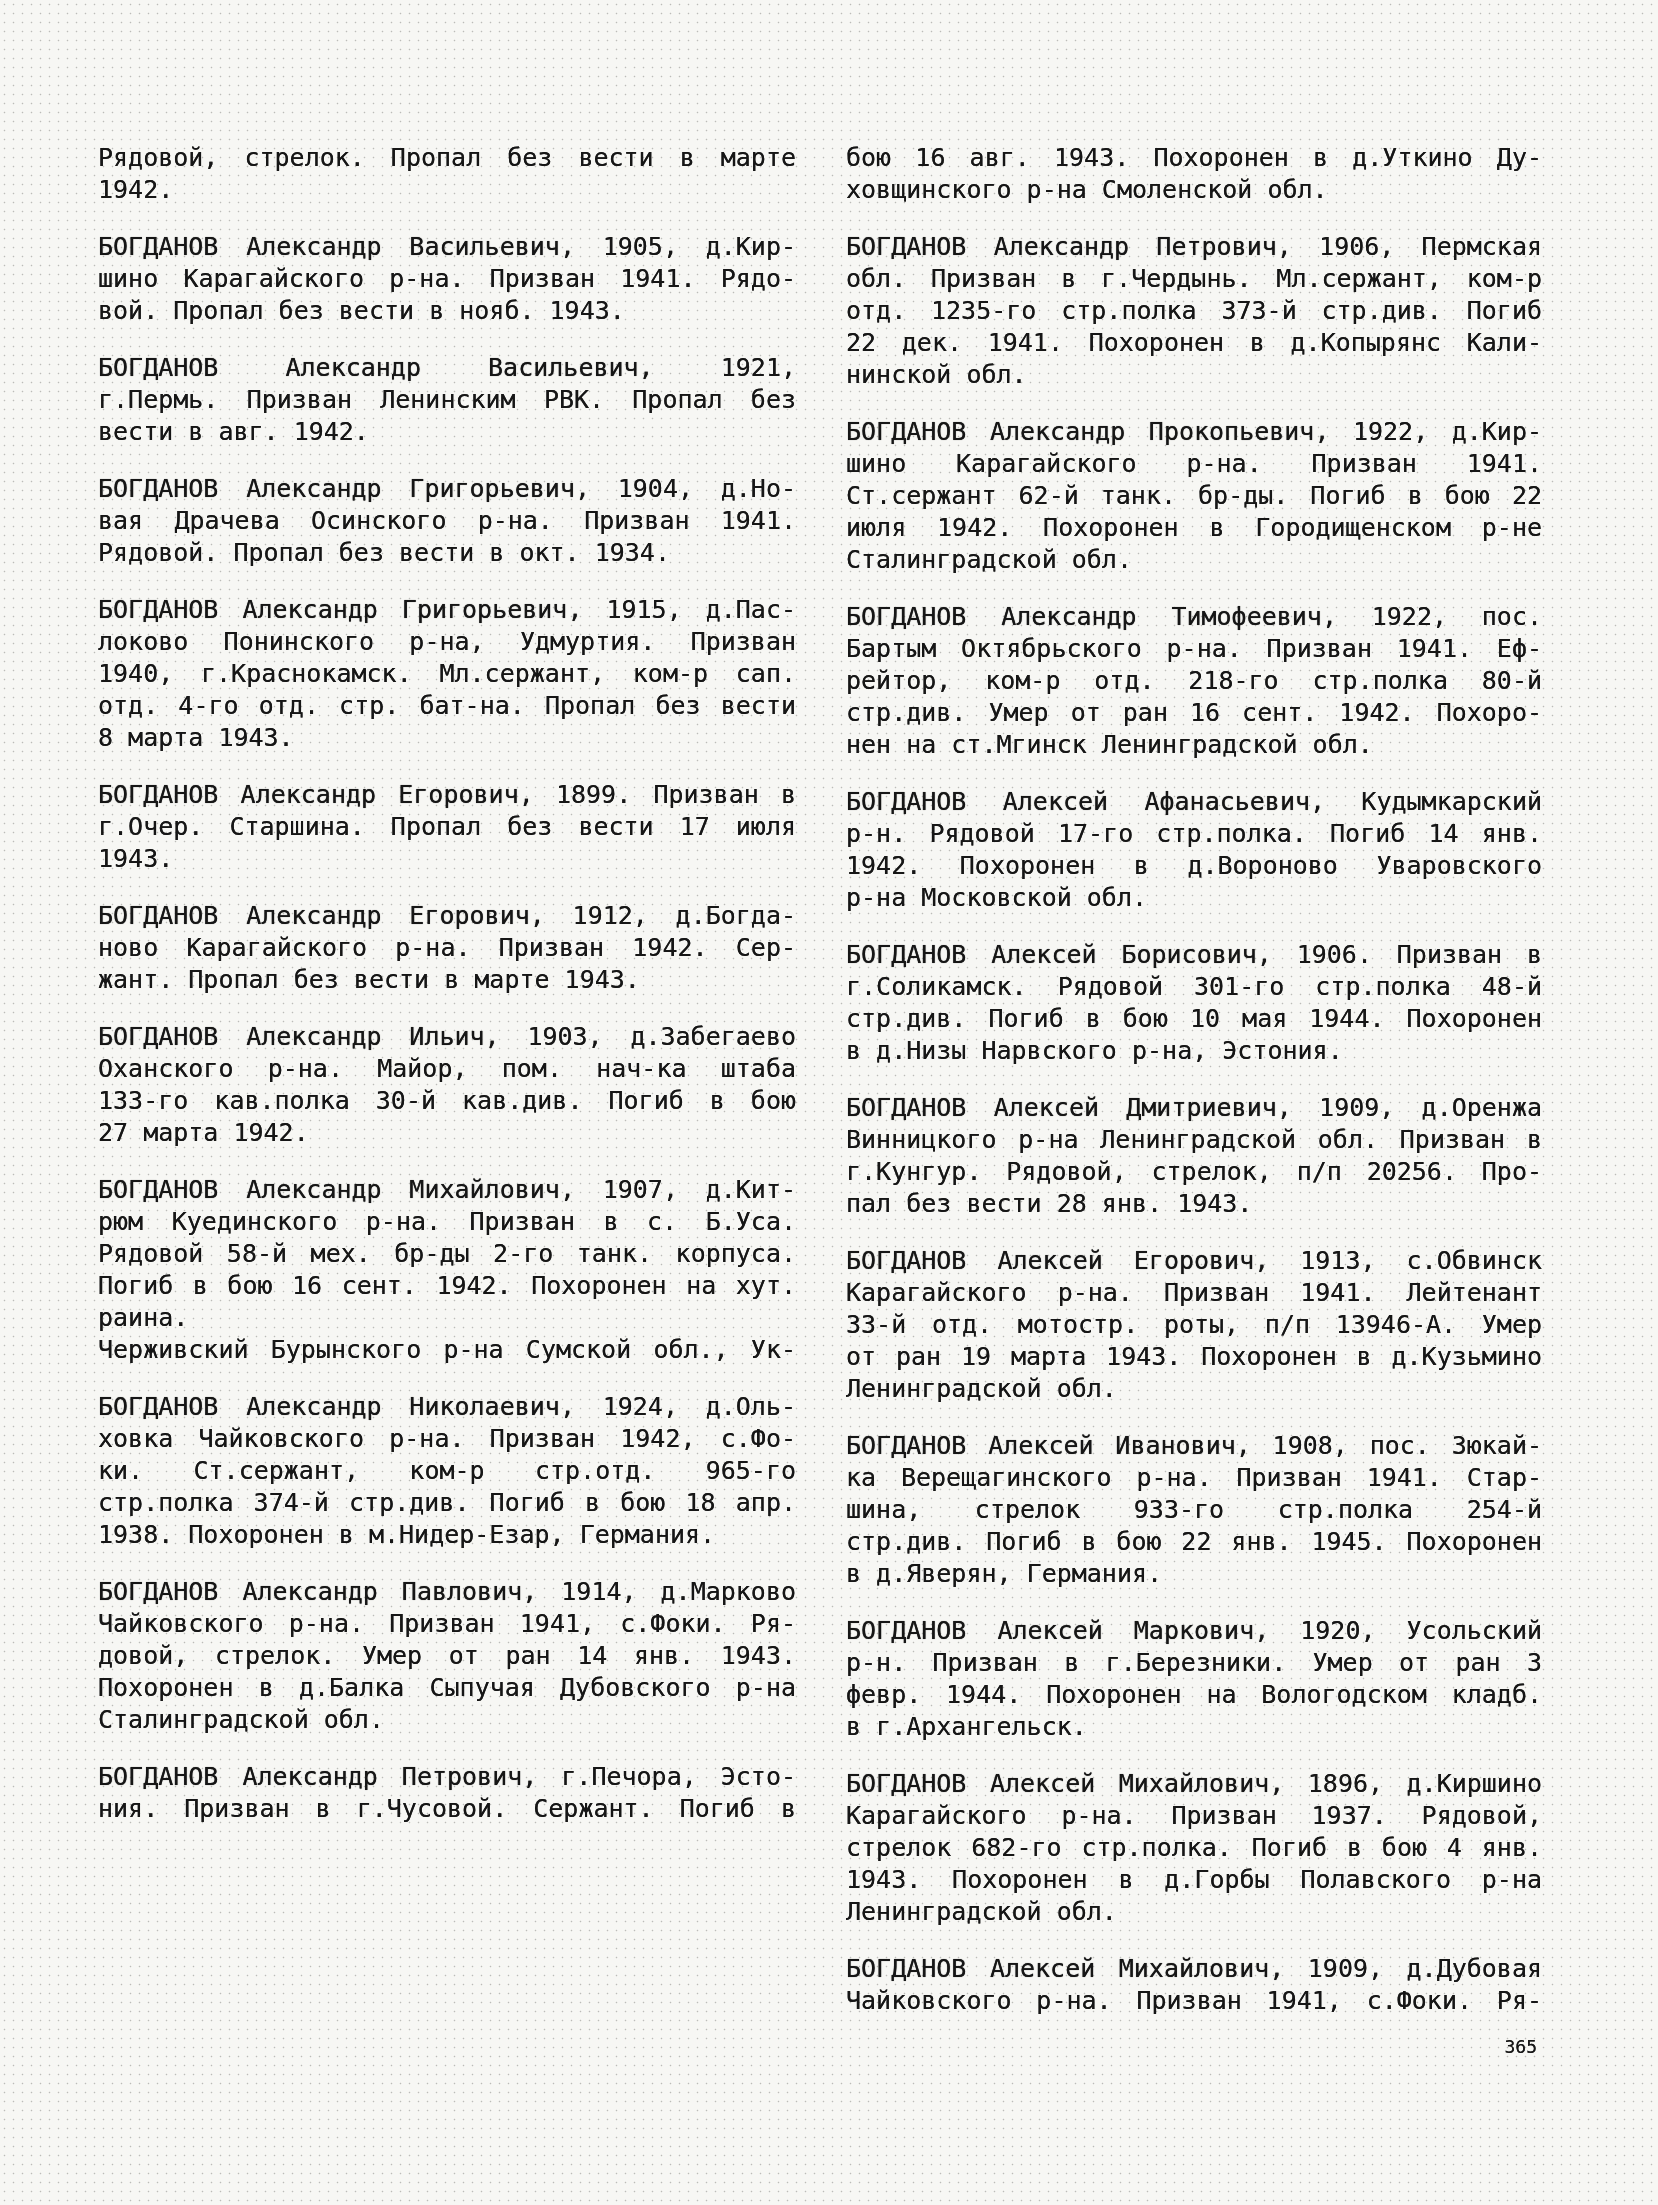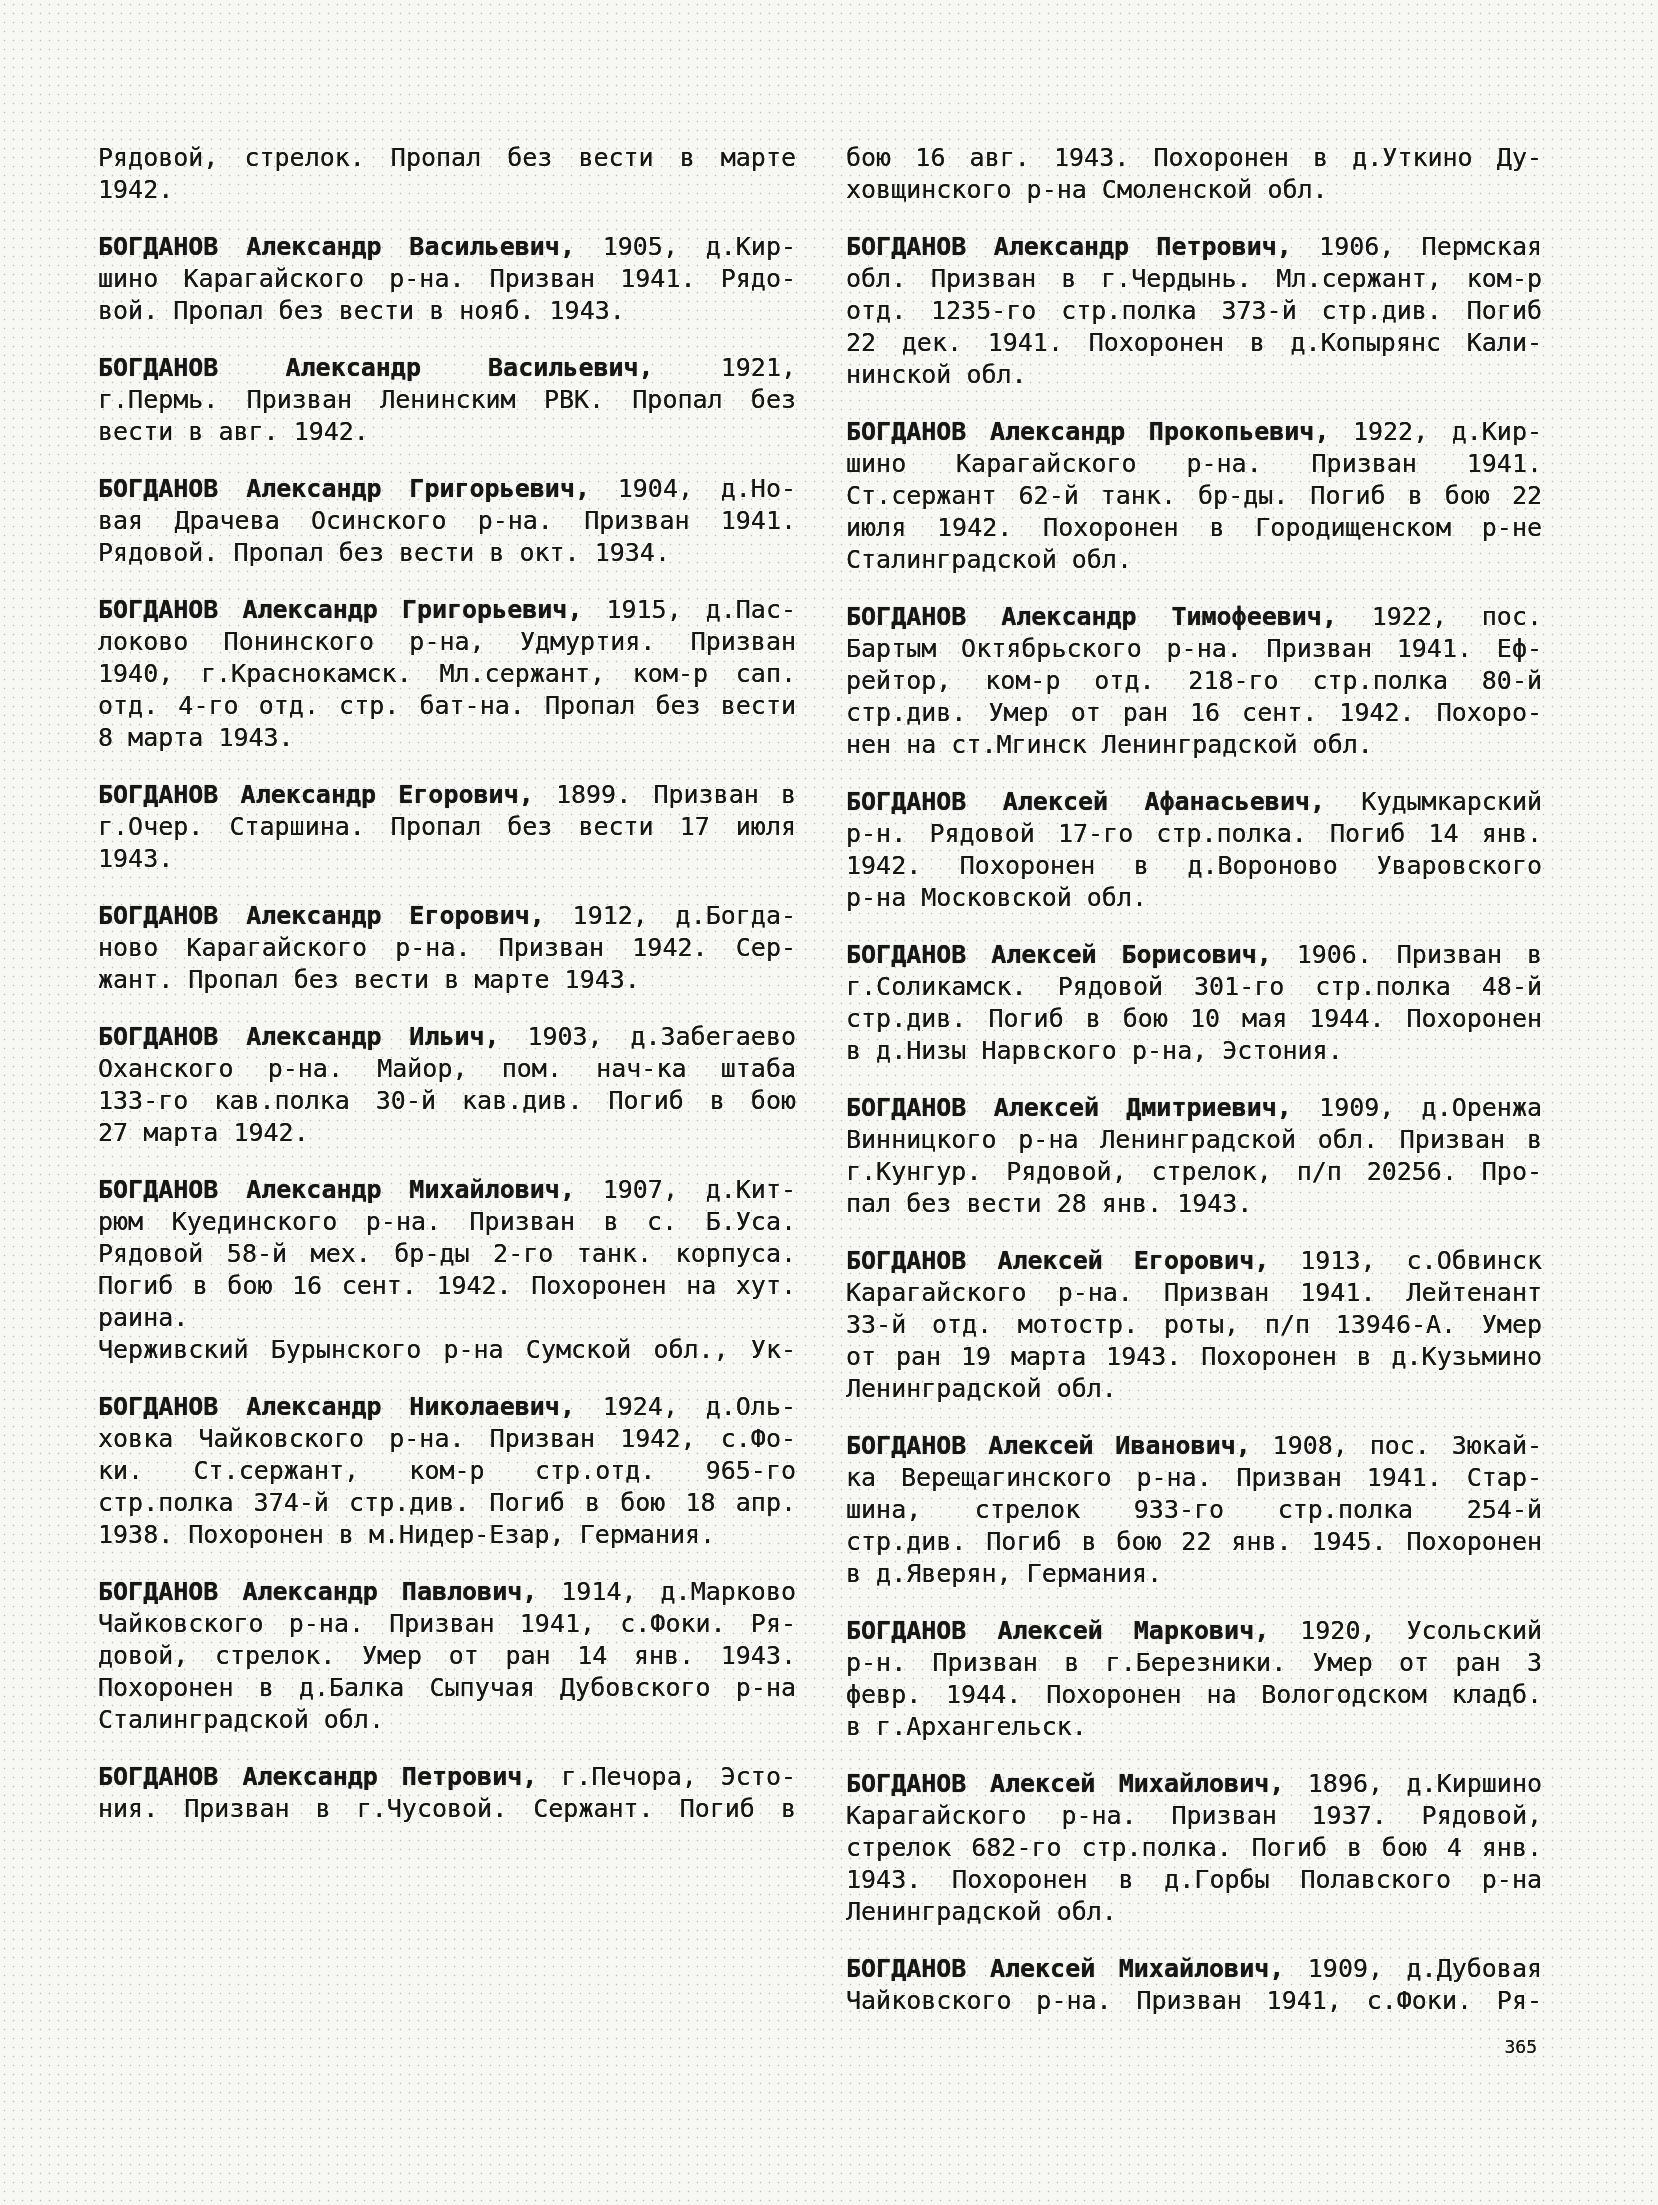--- a/index.html
+++ b/index.html
@@ -28,21 +28,21 @@
   .line {
     font-size: 25px;
     line-height: 32px;
     text-align: justify;
     text-align-last: justify;
     white-space: normal;
     text-shadow: 0 0 0.4px rgba(20,20,20,0.85);
   }
   .line.end { text-align-last: left; }
   .name {
-    font-weight: 700;
+    font-weight: 400;
     text-shadow: 0 0 0.7px rgba(10,10,10,0.9);
   }
   .page-number {
     position: absolute;
     top: 2031px;
     left: 1407px;
     width: 130px;
     text-align: right;
     font-size: 18px;
     line-height: 32px;

